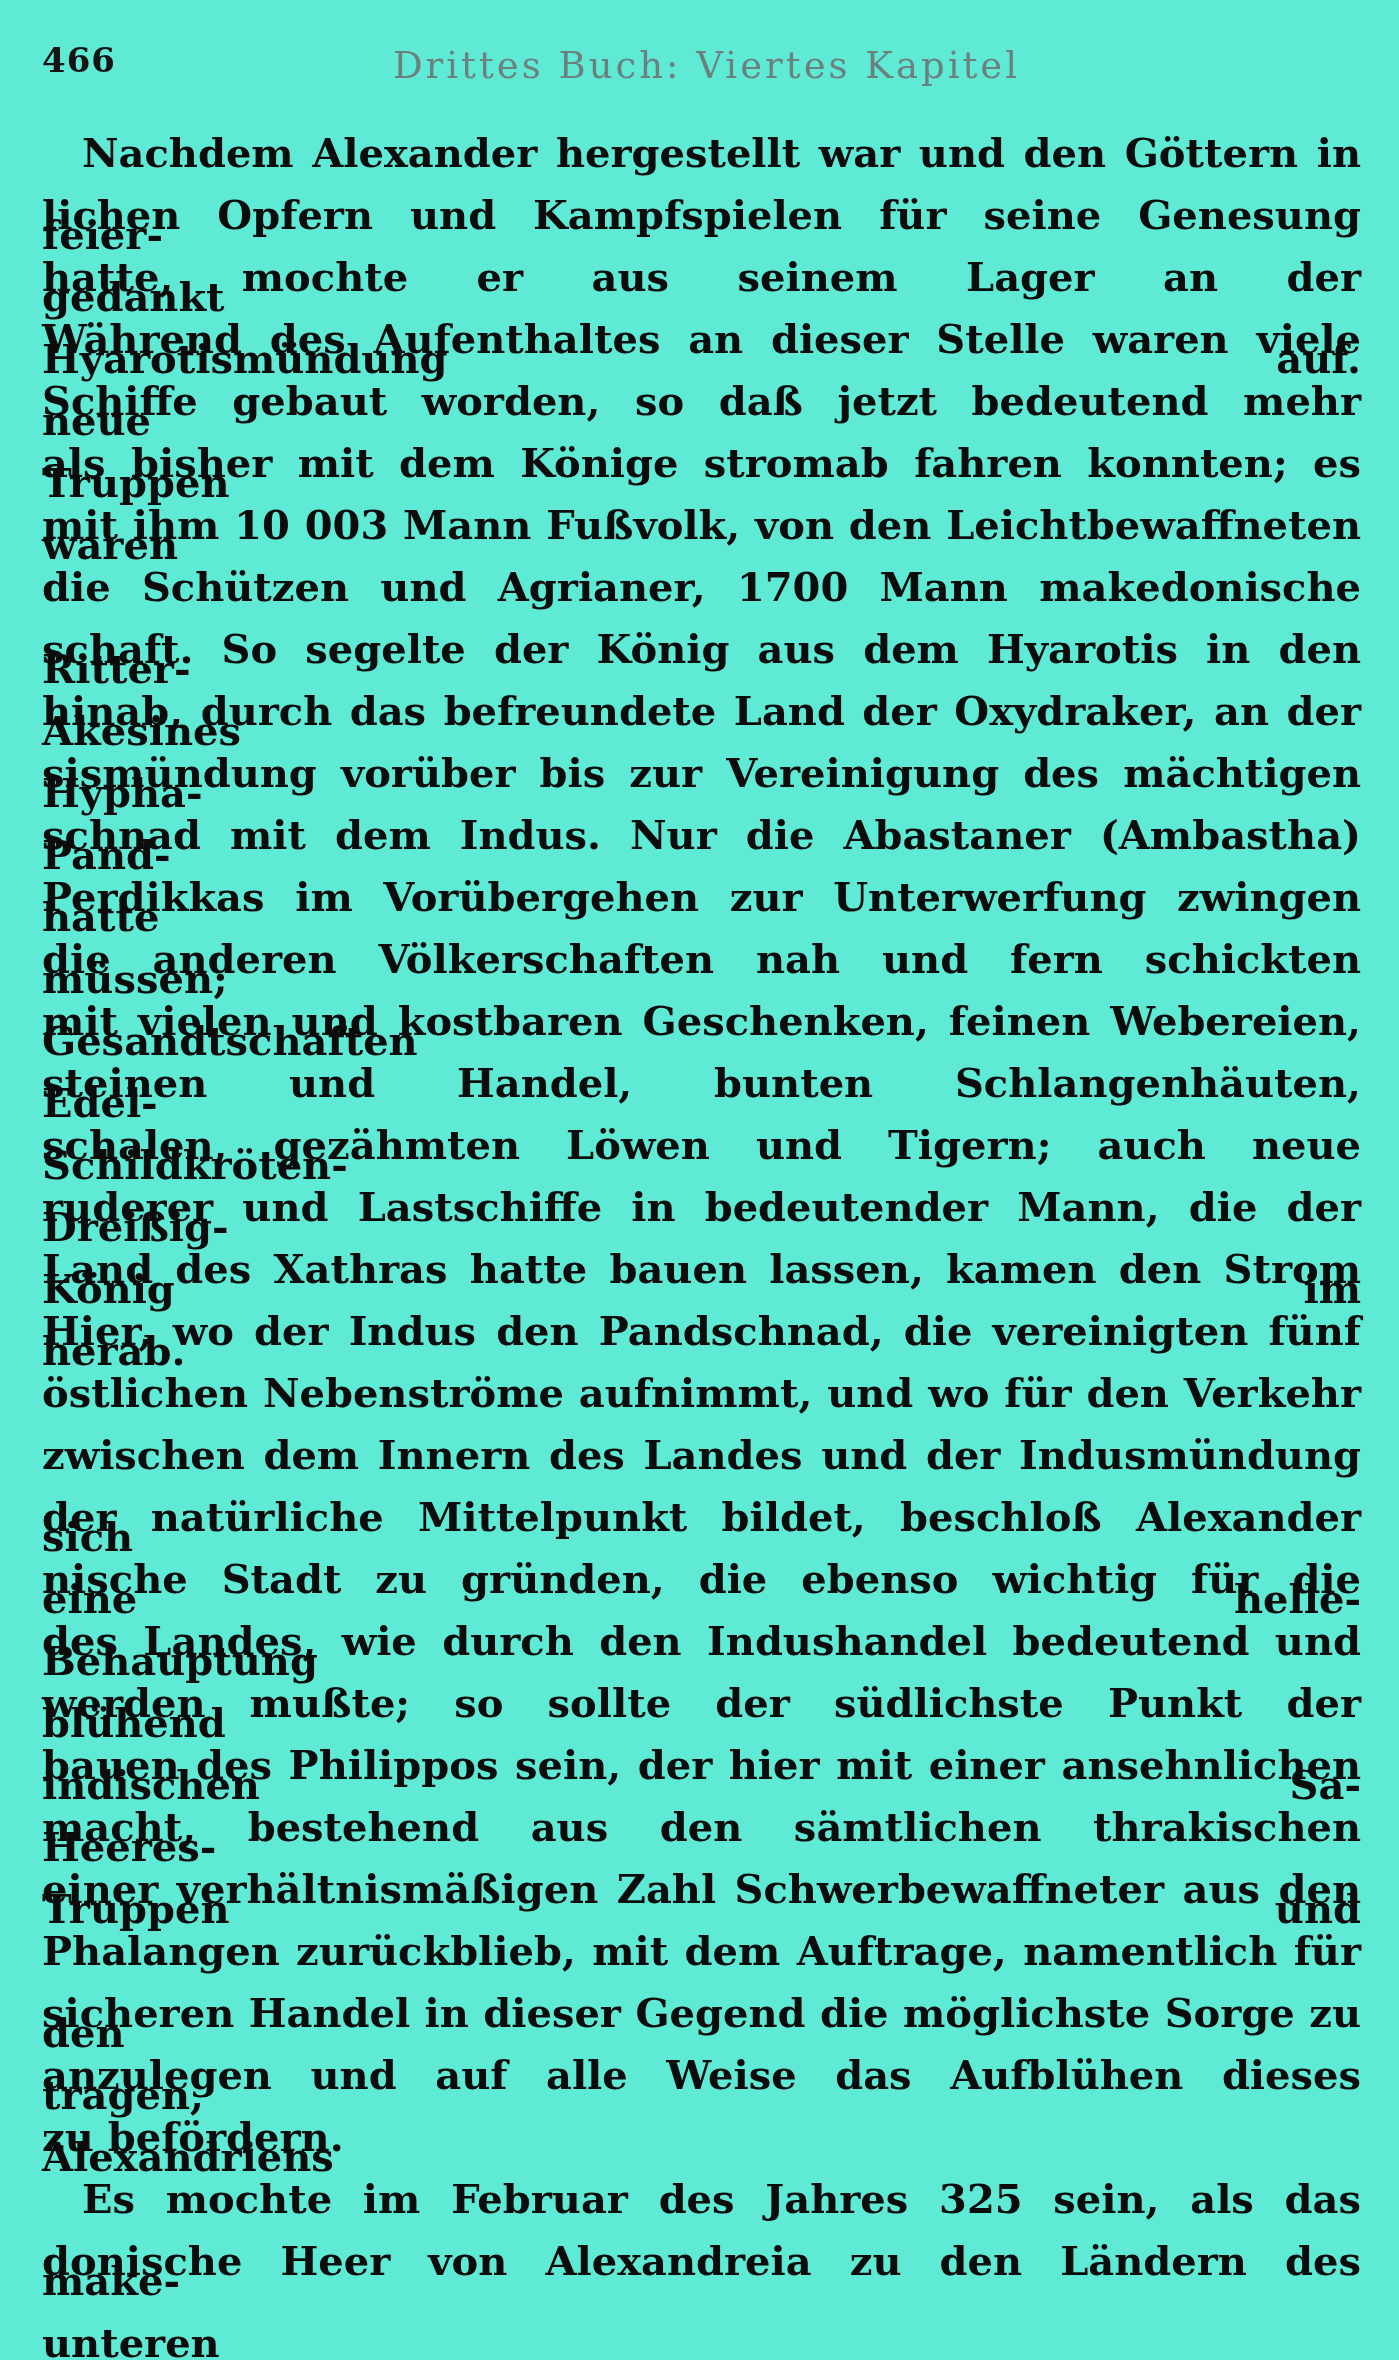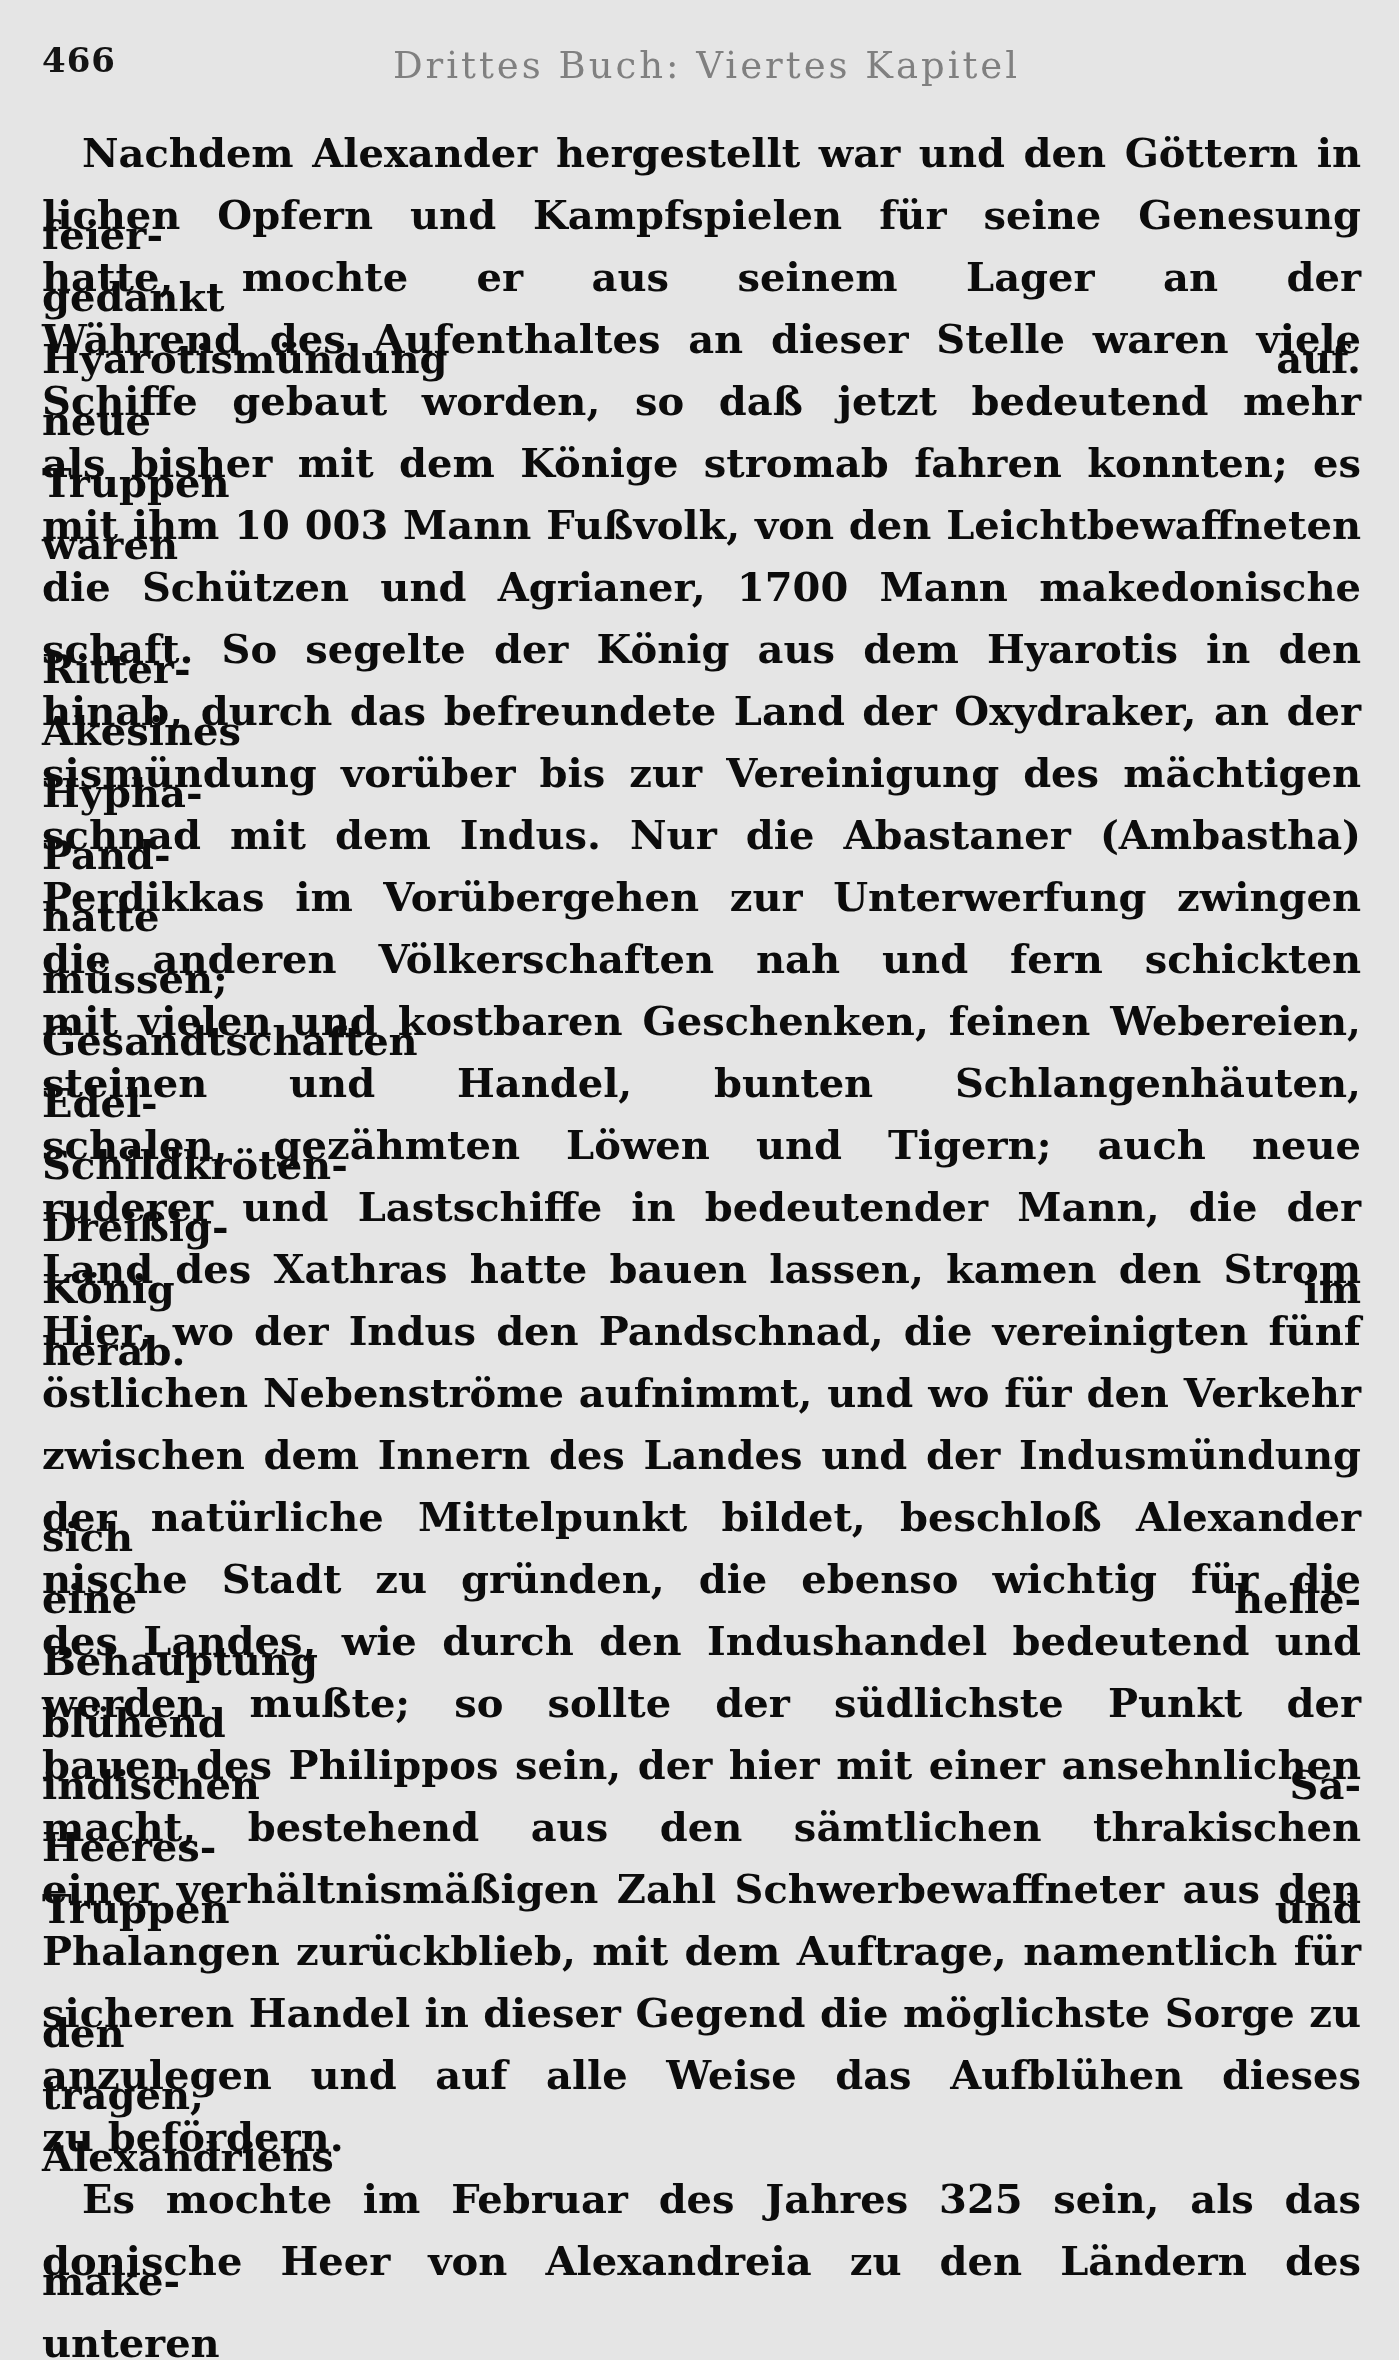--- a/index.html
+++ b/index.html
@@ -7,21 +7,21 @@
     padding: 0;
     background: #ffffff;
     width: 1399px;
     height: 2360px;
     overflow: hidden;
   }
   .page {
     position: relative;
     width: 1399px;
     height: 2360px;
-    background: #e5e5e5;
+    background: #5eead4;
     color: #0a0a0a;
     font-family: "DejaVu Serif", "Liberation Serif", serif;
   }
   .page-header {
     position: absolute;
     top: 38px;
     left: 42px;
     right: 40px;
     height: 44px;
   }

